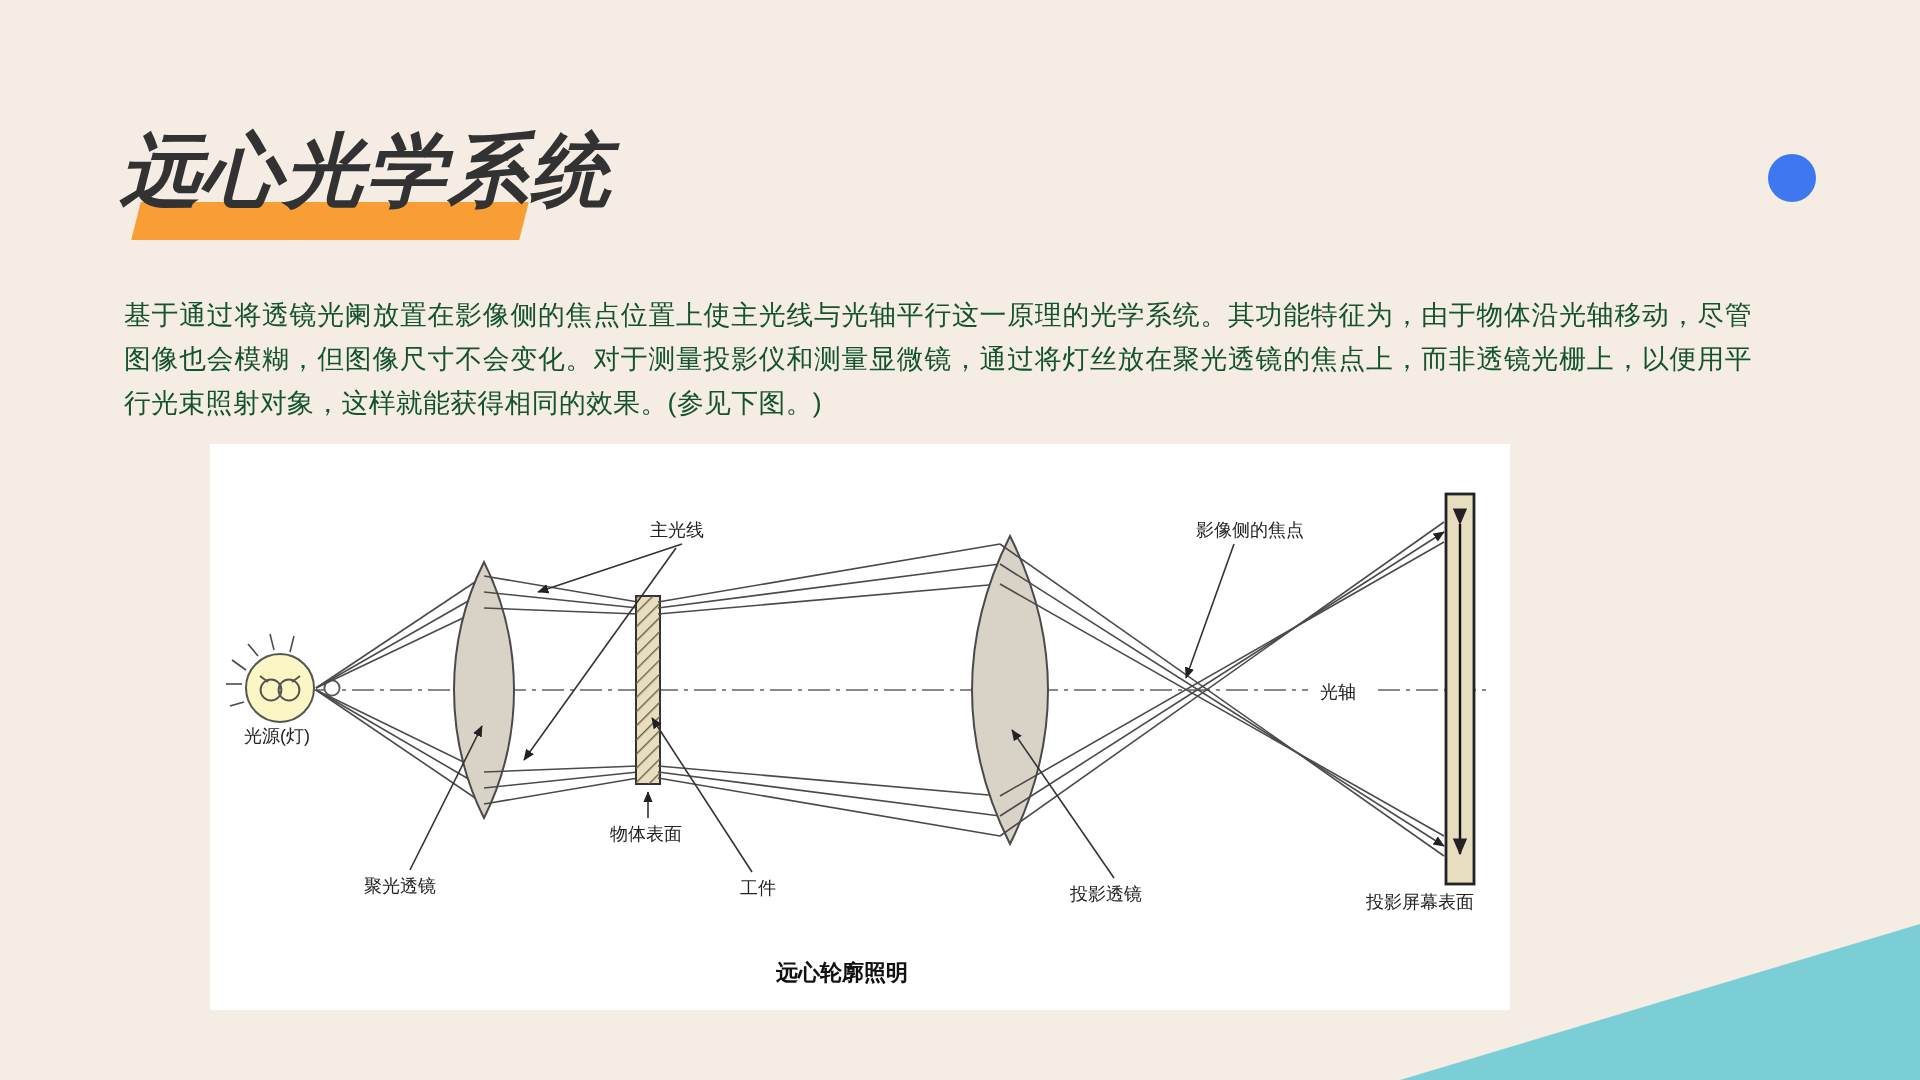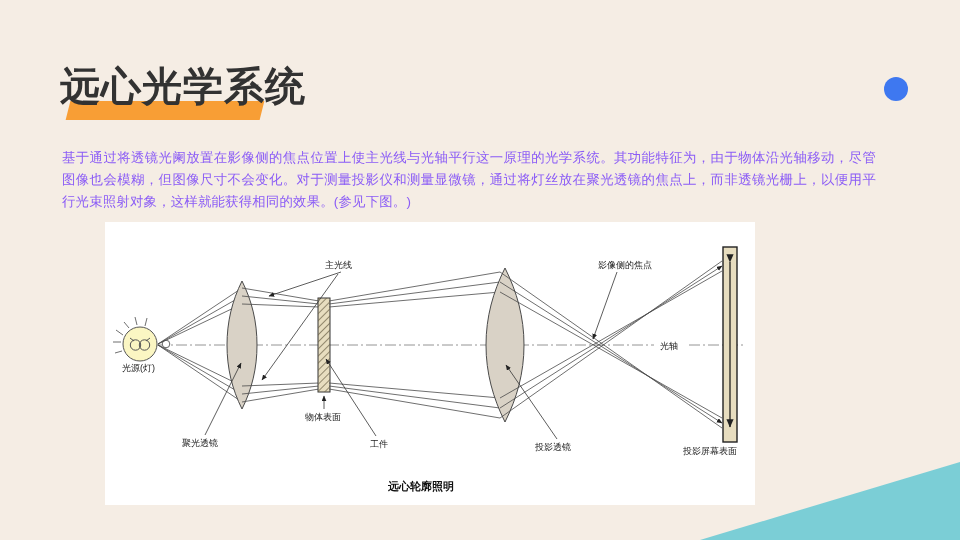--- a/index.html
+++ b/index.html
@@ -4,35 +4,35 @@
 <style>
   * { margin: 0; padding: 0; box-sizing: border-box; }
   html,body { width: 960px; height: 540px; }
   body {
     position: relative;
     width: 960px; height: 540px;
     background: #f5ede4;
     overflow: hidden;
     font-family: "Liberation Sans", "DejaVu Sans", sans-serif;
   }
-  .title-wrap { position: absolute; left: 60px; top: 64px; }
+  .title-wrap { position: absolute; left: 60px; top: 64px; font-style: italic; }
   .title-highlight {
     position: absolute; left: 8px; top: 37px;
     width: 194px; height: 19px;
     background: #f89e35;
     transform: skewX(-14deg);
   }
   .page-title {
     position: relative;
     font-size: 40px; font-weight: 800; color: #323232;
     letter-spacing: 1px; line-height: 44px;
   }
   .body-text {
     position: absolute; left: 62px; top: 147px; width: 814px;
-    font-size: 13.4px; line-height: 21.8px; color: #8b5cf6;
+    font-size: 13.4px; line-height: 21.8px; color: #14532d;
     letter-spacing: 0.2px;
     text-align: justify;
   }
   .diagram-box {
     position: absolute; left: 105px; top: 222px;
     width: 650px; height: 283px;
     background: #ffffff;
   }
   .diagram-box svg { display: block; }
   .accent-dot {

